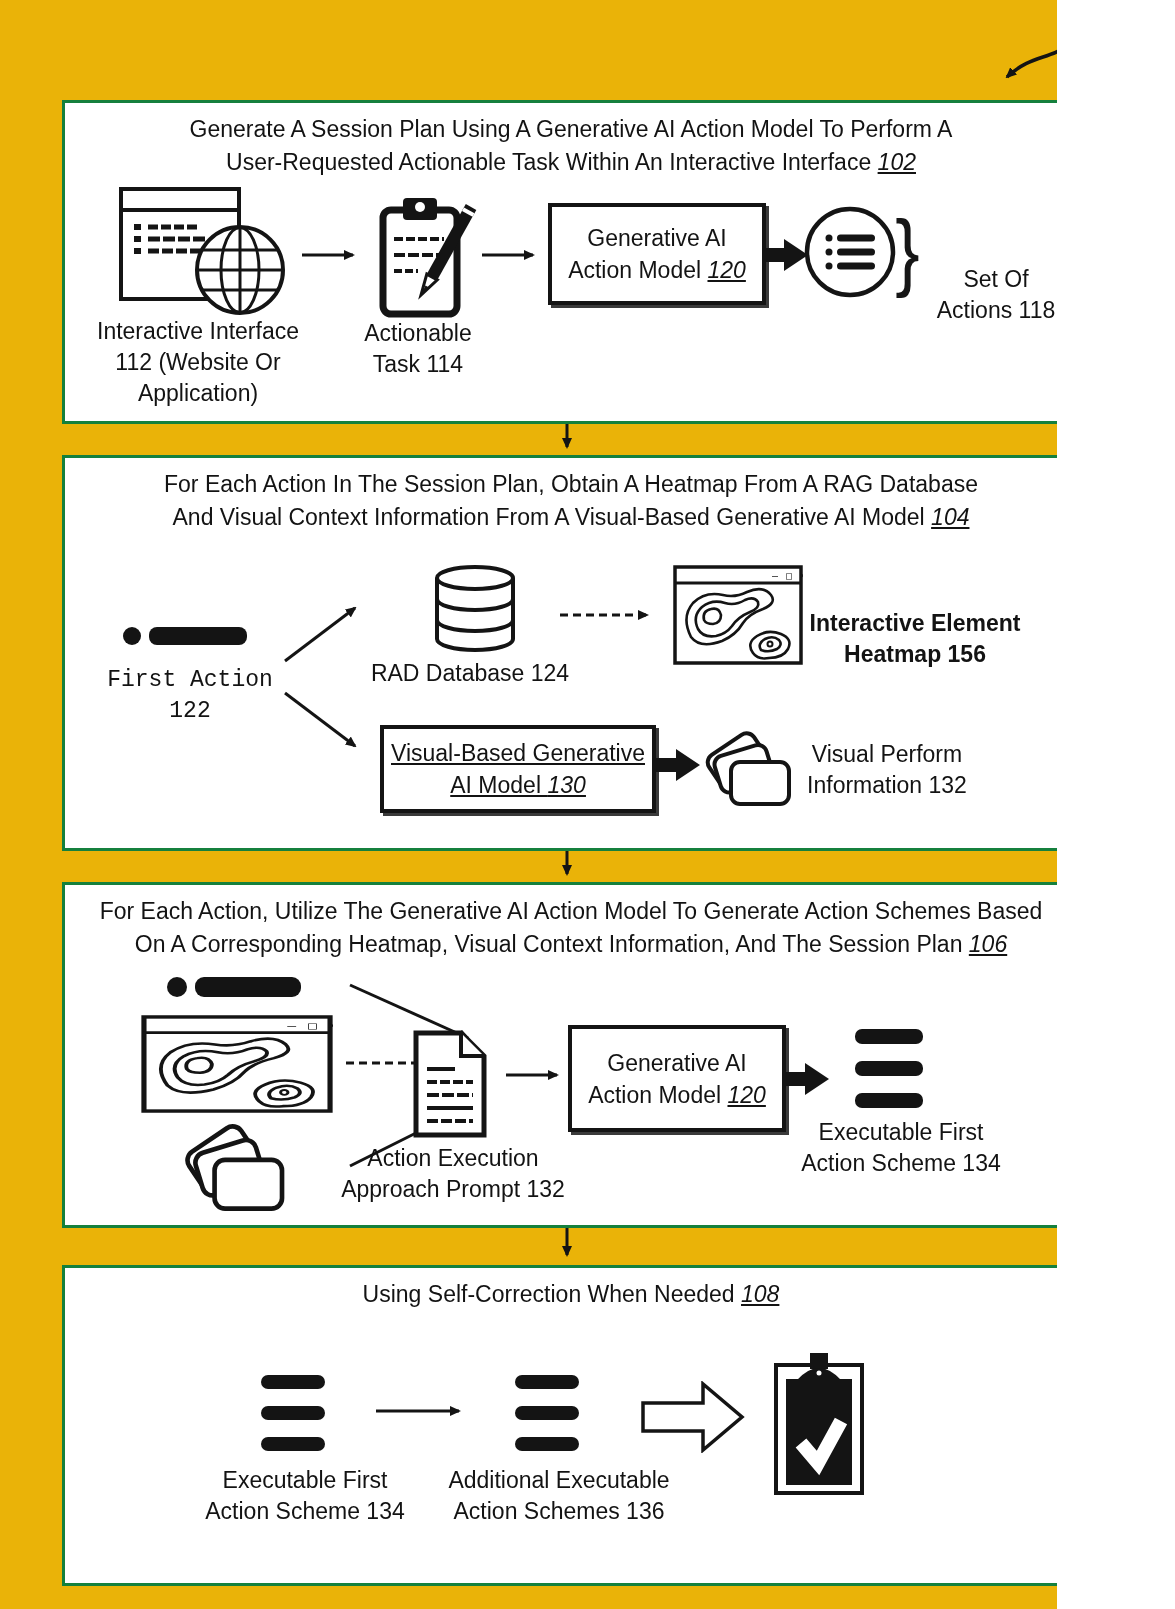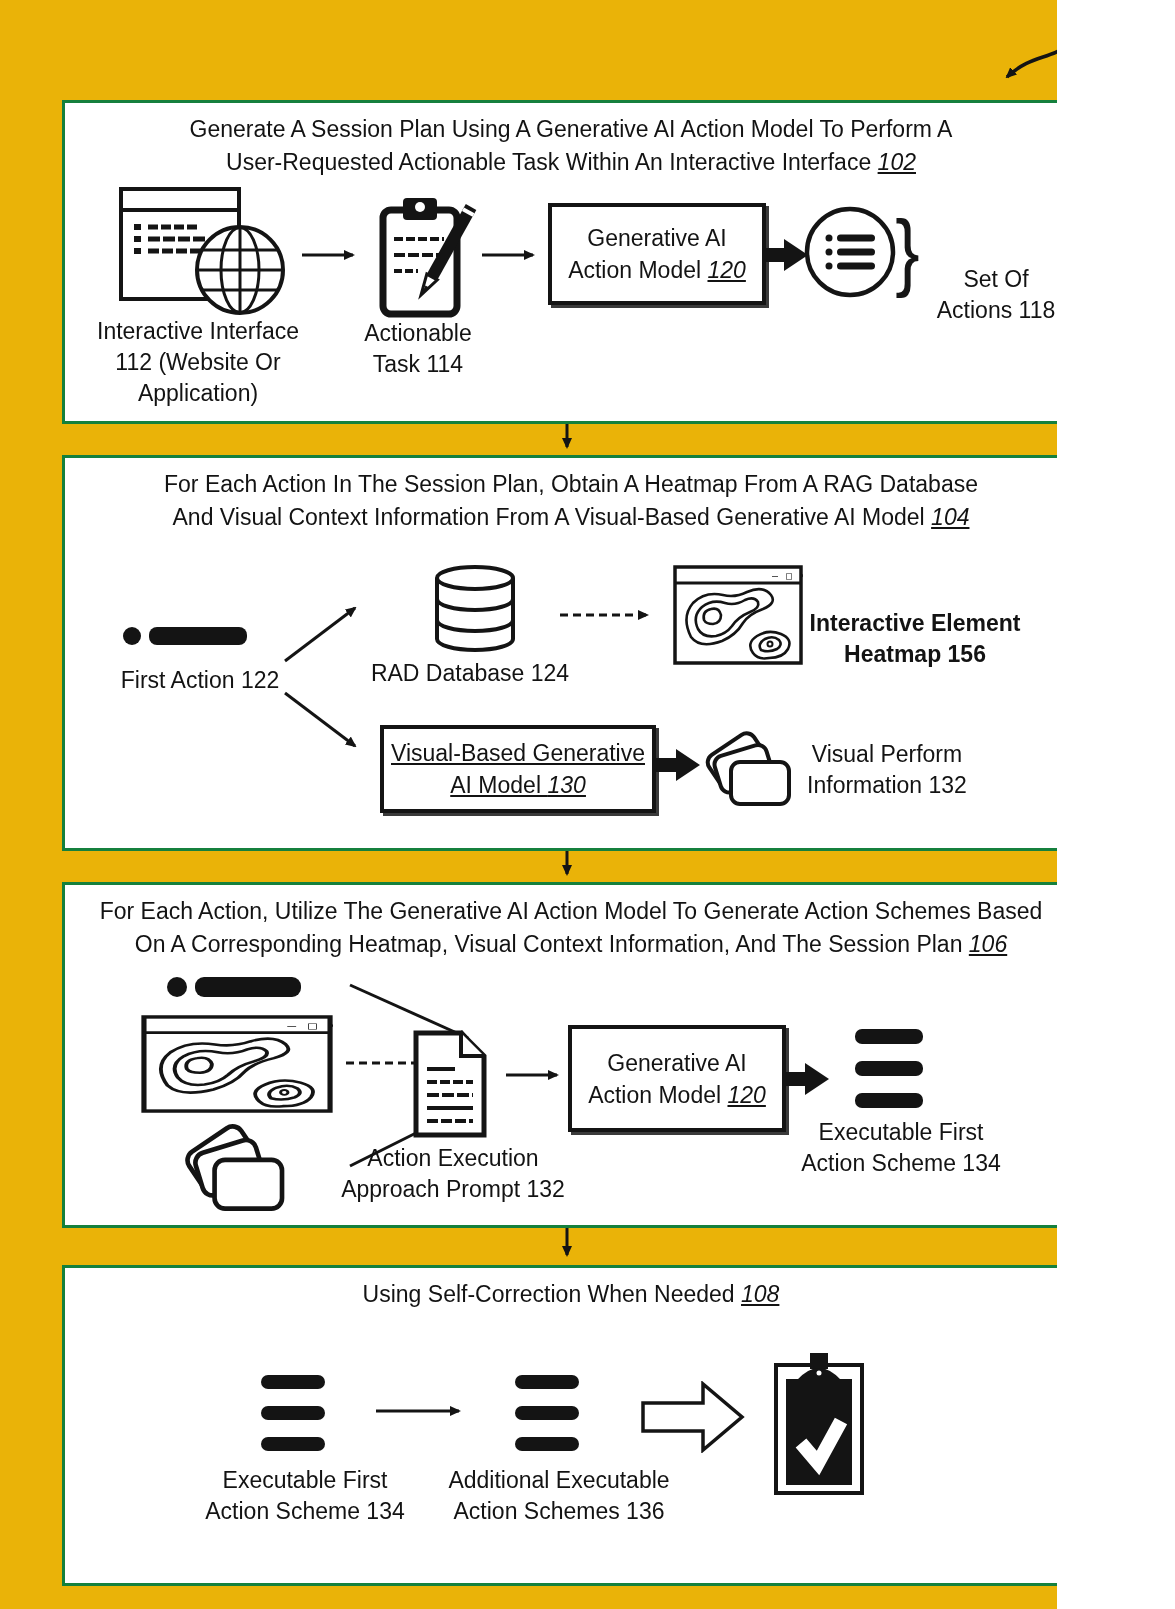--- a/index.html
+++ b/index.html
@@ -127,21 +127,21 @@
   <div class="stepbox" style="left:62px;top:455px;width:1012px;height:390px;">
     <div class="title">
       <div>For Each Action In The Session Plan, Obtain A Heatmap From A RAG Database</div>
       <div><span>And Visual Context Information From A Visual-Based Generative AI Model</span> <span class="ref">104</span></div>
     </div>
 
     <svg style="left:56px;top:163px;" width="130" height="30" viewBox="0 0 130 30">
       <circle cx="11" cy="15" r="9" fill="#141414"></circle>
       <rect x="28" y="6" width="98" height="18" rx="8" fill="#141414"></rect>
     </svg>
-    <div class="lbl" style="left:45px;top:207px;width:180px;">First Action 122</div>
+    <div class="lbl" style="left:35px;top:207px;width:180px;font-family:Liberation Mono, monospace;">First Action 122</div>
 
     <svg style="left:218px;top:140px;" width="86" height="70" viewBox="0 0 86 70">
       <line x1="2" y1="63" x2="72" y2="10" stroke="#141414" stroke-width="3" marker-end="url(#ah)"></line>
     </svg>
     <svg style="left:218px;top:230px;" width="86" height="70" viewBox="0 0 86 70">
       <line x1="2" y1="5" x2="72" y2="58" stroke="#141414" stroke-width="3" marker-end="url(#ah)"></line>
     </svg>
 
     <svg style="left:368px;top:106px;" width="84" height="90" viewBox="0 0 84 90">
       <path d="M4,14 V75 A38,11 0 0 0 80,75 V14" fill="#fff" stroke="#141414" stroke-width="4"></path>

